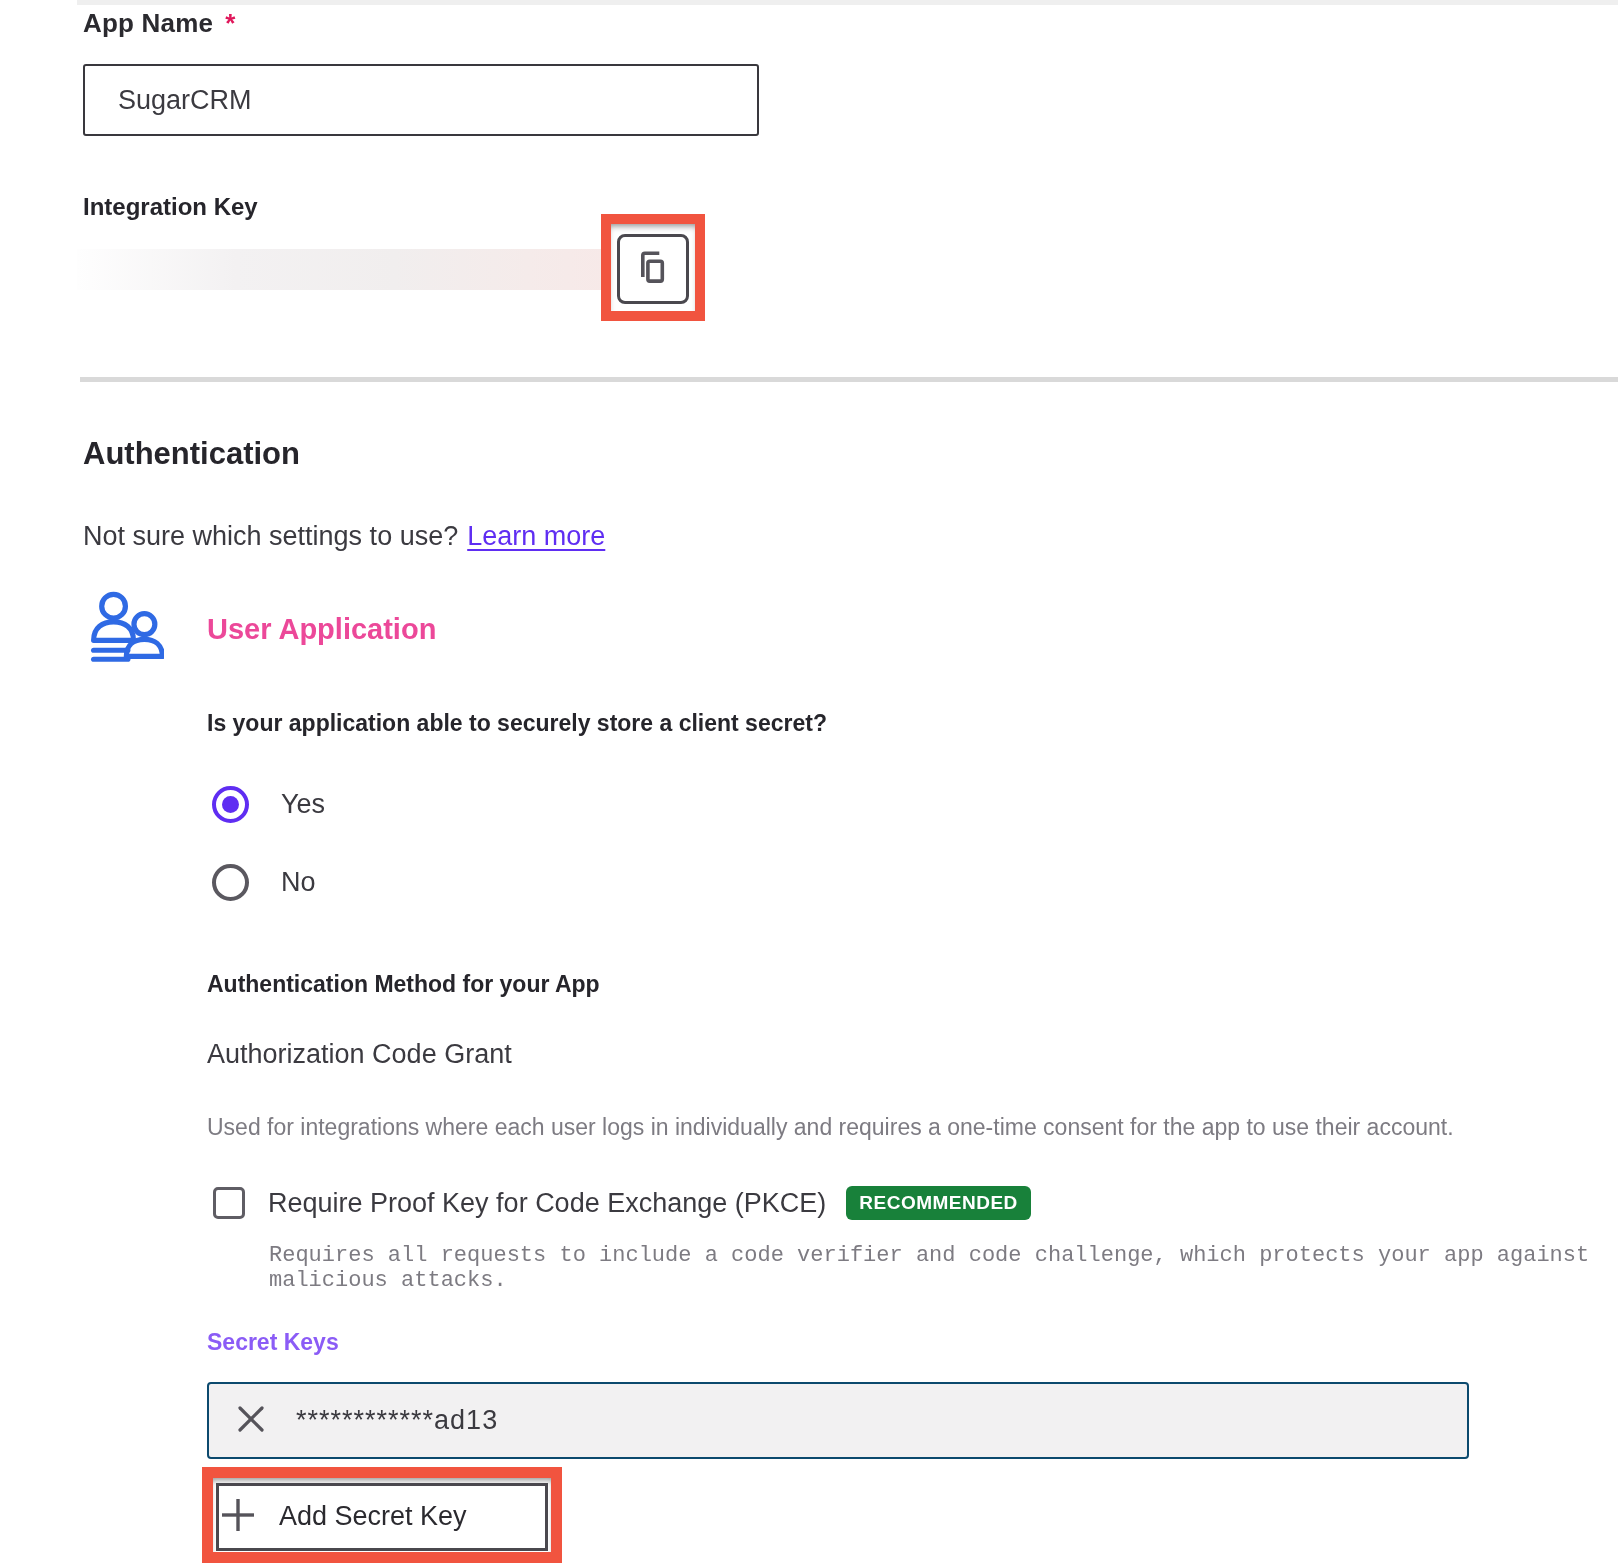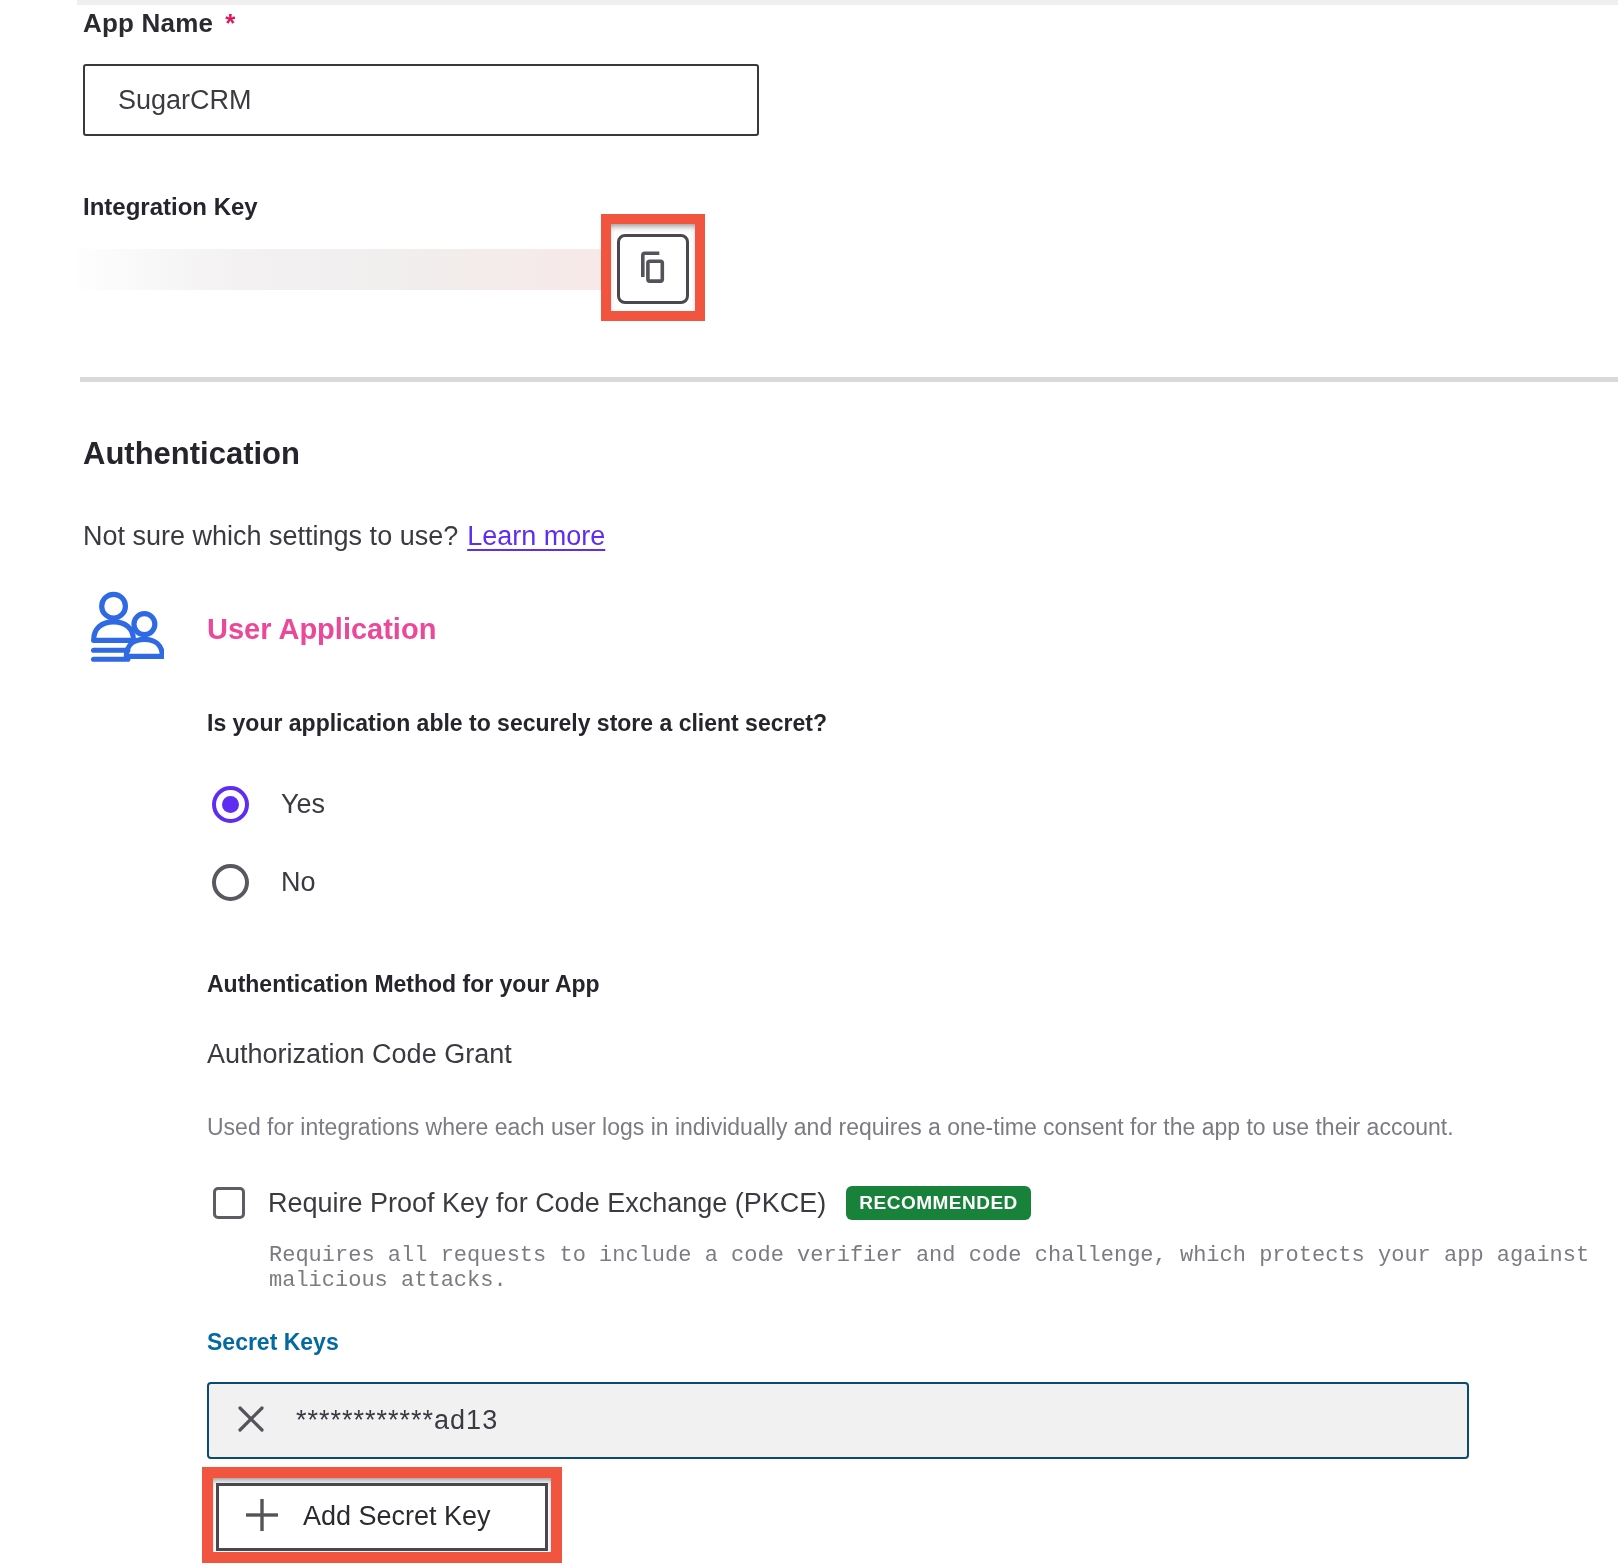--- a/index.html
+++ b/index.html
@@ -155,21 +155,21 @@
     text-align: center;
   }
   .pkce-desc {
     left: 269px; top: 1243px;
     font-size: 22px; color: #7d7b82; font-family: Liberation Mono, monospace;
   }
 
   
   .secret-keys-label {
     left: 207px; top: 1329px;
-    font-size: 23px; font-weight: 700; color: #0369a1;
+    font-size: 23px; font-weight: 700; color: #8b5cf6;
   }
   .secret-row {
     left: 207px; top: 1382px; width: 1262px; height: 77px;
     background: #f2f1f2;
     border: 2px solid #0c4a6e; border-radius: 4px;
     display: flex; align-items: center;
     padding-left: 25px;
   }
   .x-icon-btn {
     width: 34px; height: 34px; cursor: pointer;
@@ -185,21 +185,20 @@
     left: 202px; top: 1467px; width: 360px; height: 96px;
     border-width: 11px;
     display: flex; align-items: center; justify-content: center;
   }
   .add-button {
     width: 332px; height: 68px;
     margin-top: 3px;
     background: #ffffff;
     border: 3px solid #4a484e;
     display: flex; align-items: center;
-    padding-left: 24px;
     cursor: pointer;
     font-family: "Liberation Sans", sans-serif;
   }
   .add-button-label {
     margin-left: 22px; font-size: 27px; color: #2b2a2f;
   }
 </style>
 </head>
 <body>
 

